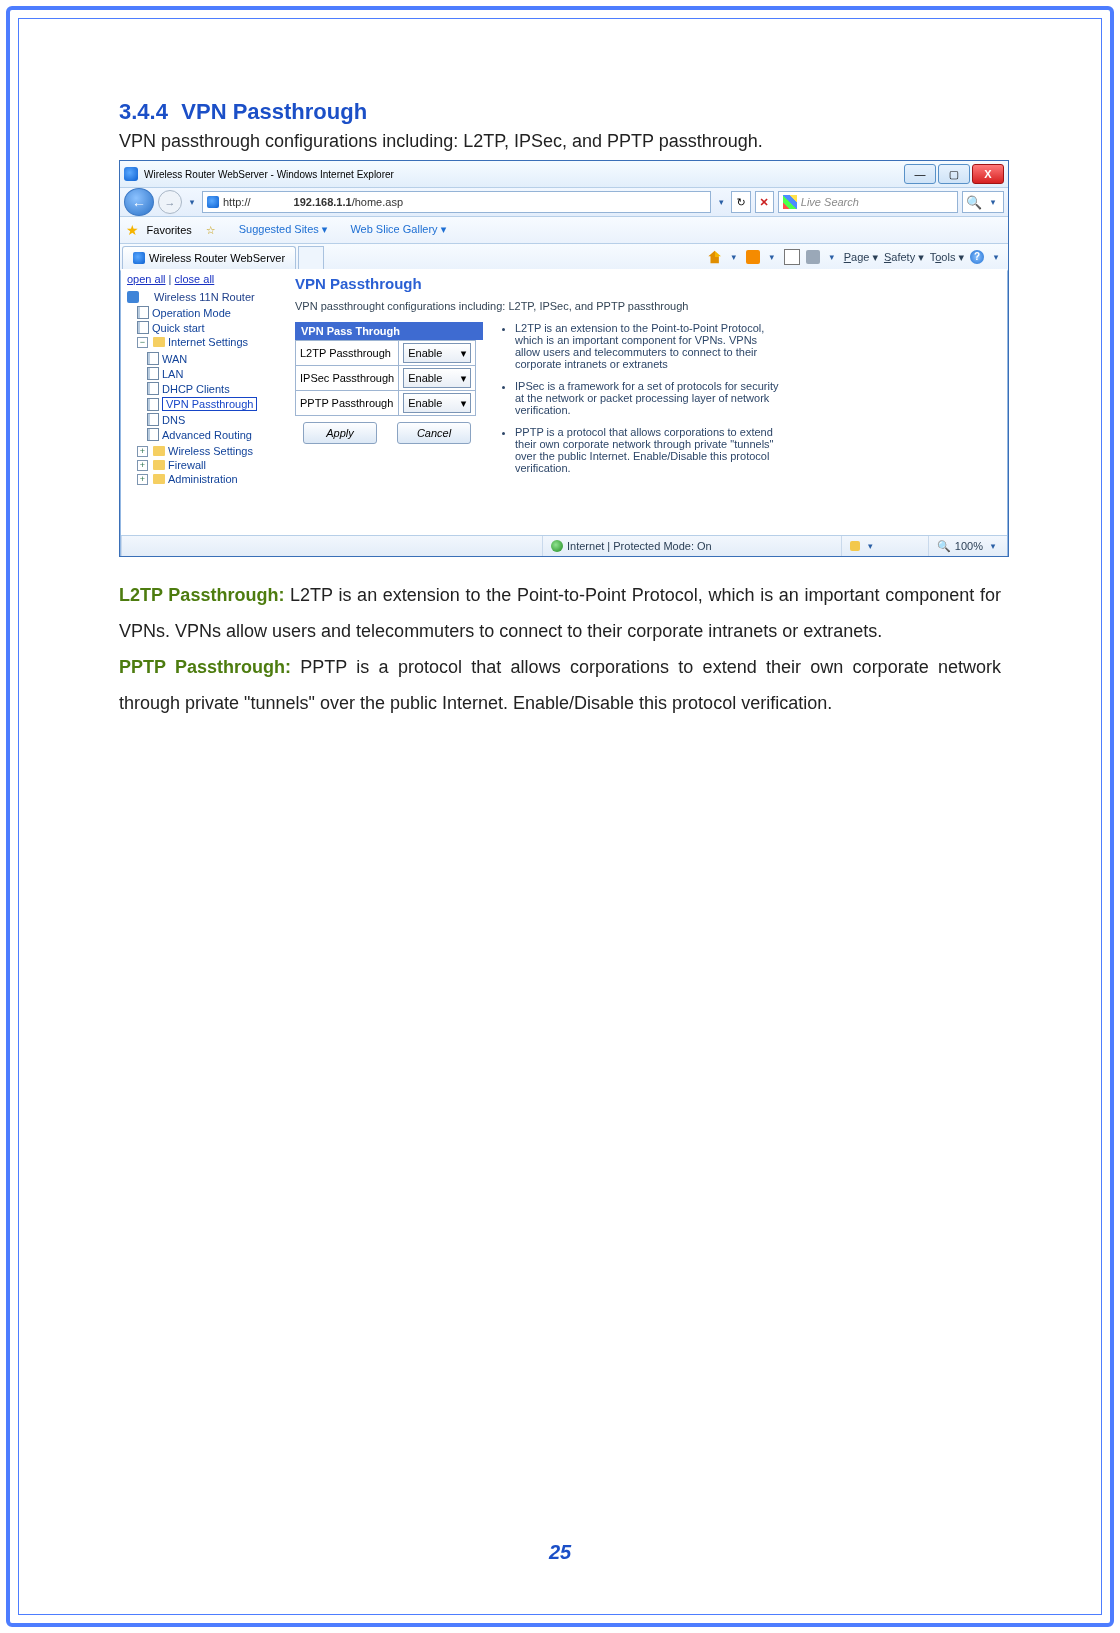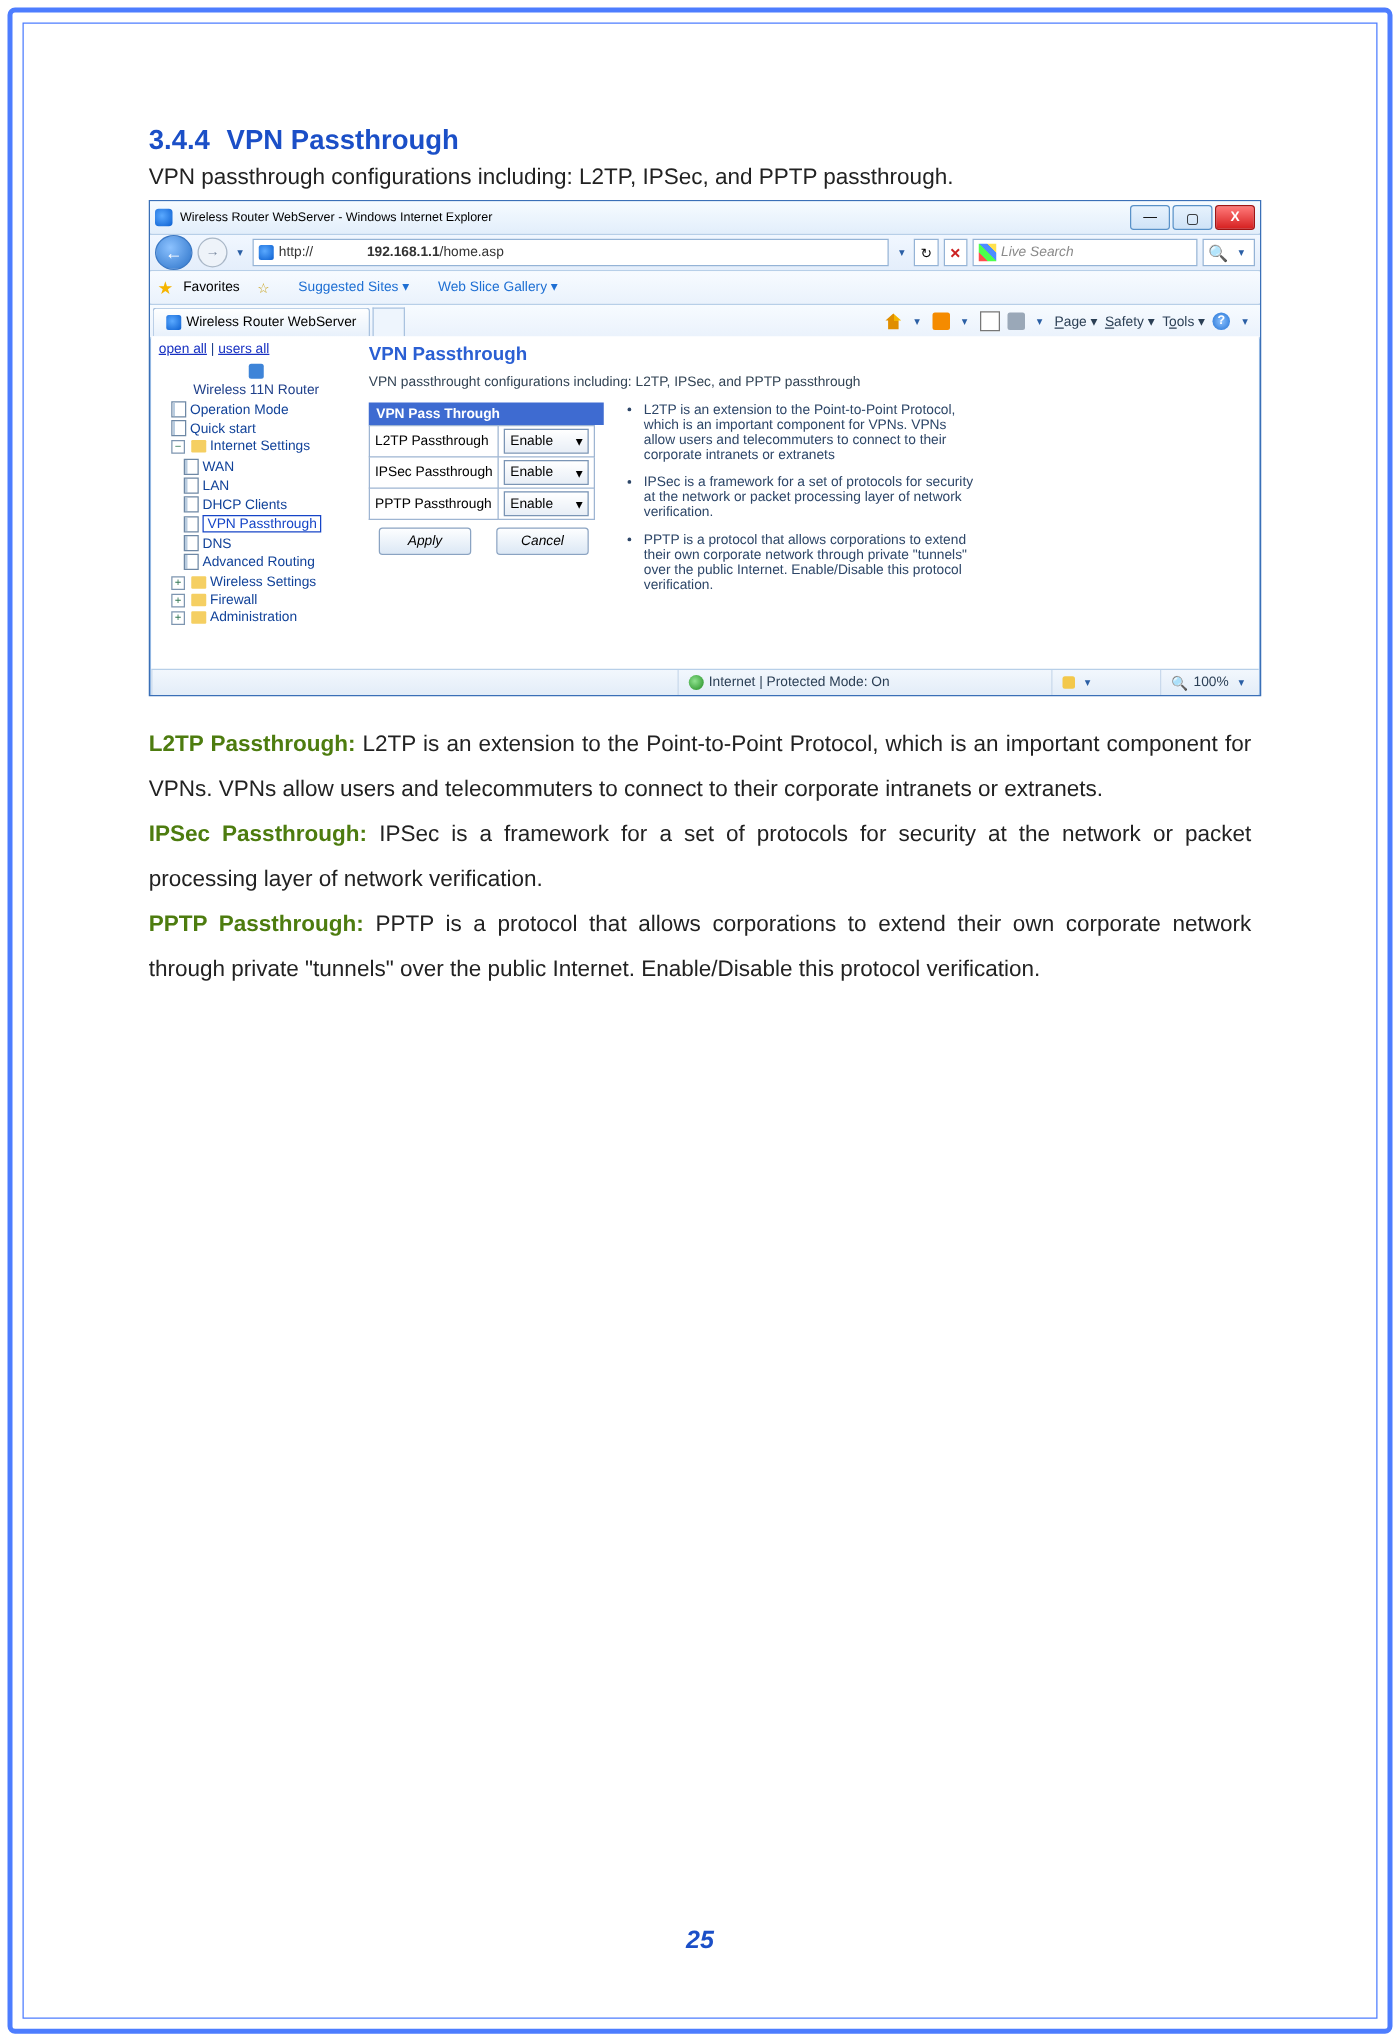--- a/index.html
+++ b/index.html
@@ -87,21 +87,21 @@
   .ci-home { background:conic-gradient(#f5b400 0 25%, #e08e00 0 100%); clip-path: polygon(50% 5%, 95% 45%, 80% 45%, 80% 95%, 20% 95%, 20% 45%, 5% 45%);}
   .ci-rss { background:#f58b00; border-radius:2px;}
   .ci-mail { background:#fff; border:1px solid #777;}
   .ci-print { background:#9aa8b8; border-radius:2px;}
   .u { text-decoration:underline; }
   .qcirc { width:14px; height:14px; border-radius:50%; background:radial-gradient(#8cc2ff,#1e6fd3); color:#fff; font-weight:bold; text-align:center; line-height:14px; font-size:10px;}
 
   .content-area { position:absolute; top:108px; left:1px; right:1px; bottom:20px; display:flex; background:#fff;}
   .tree-pane { width:156px; padding:4px 4px 4px 6px; color:#1e3f8a; font-size:11px; }
   .tree-links a { color:#1730c2; }
-  .tree-root { margin-top:6px; display:flex; align-items:center; gap:3px;flex-direction:column;}
+  .tree-root { margin-top:6px; display:flex; align-items:center; gap:15px;}
   .tree-ico { width:12px; height:12px; background:#3e84d8; border-radius:2px;}
   .tree-ul { list-style:none; padding-left:10px; margin:2px 0;}
   .tree-ul li { padding:1px 0; display:flex; align-items:center; gap:3px; color:#114299;}
   .pg { display:inline-block; width:10px; height:11px; background:#fff; border:1px solid #6e88a5; box-shadow: inset 2px 0 0 #b9ccdf;}
   .fold { display:inline-block; width:12px; height:10px; background:#f5cf62; border-radius:1px;}
   .expander { width:9px; height:9px; border:1px solid #7d95b0; display:inline-flex; align-items:center; justify-content:center; font-size:9px; line-height:9px; background:#fff; color:#375; margin-right:2px;}
   .sel-node { border:1px solid #1645c7; padding:0 3px; color:#1645c7; background:#fff;}
 
   .main-pane { flex:1; padding:6px 10px 4px 8px; position:relative;}
   .mp-title { color:#2a5fd3; font-weight:bold; font-size:15px; }
@@ -208,21 +208,21 @@
           <span>T<span class="u">o</span>ols ▾</span>
           <span class="qcirc">?</span>
             <span class="drop-tiny">▾</span>
         </div>
       </div>
 
       <div class="content-area">
         <div class="tree-pane">
           <div class="tree-links">
             <a href="#">open all</a> |
-            <a href="#">users all</a>
+            <a href="#">close all</a>
           </div>
           <div class="tree-root">
             <span class="tree-ico"></span>
             <span>Wireless 11N Router</span>
           </div>
           <ul class="tree-ul">
             <li>
                 <span class="pg"></span>
                 <span>Operation Mode</span>
               </li>
@@ -348,21 +348,18 @@
             <span class="drop-tiny">▾</span>
           </div>
       </div>
     </div>
 
     <div class="def-block">
       <div>
         <span class="def-term">L2TP Passthrough:</span><span> L2TP is an extension to the Point-to-Point Protocol, which is an important component for VPNs. VPNs allow users and telecommuters to connect to their corporate intranets or extranets.</span>
       </div>
       <div>
-        <span class="def-term">IPSec Passthrough:</span><span> IPSec is a framework for a set of protocols for security at the network or packet processing layer of network verification.</span>
-      </div>
-      <div>
         <span class="def-term">PPTP Passthrough:</span><span> PPTP is a protocol that allows corporations to extend their own corporate network through private "tunnels" over the public Internet. Enable/Disable this protocol verification.</span>
       </div>
     </div>
   </div>
   <div class="page-num">25</div>
 </div>
 
 </body></html>

